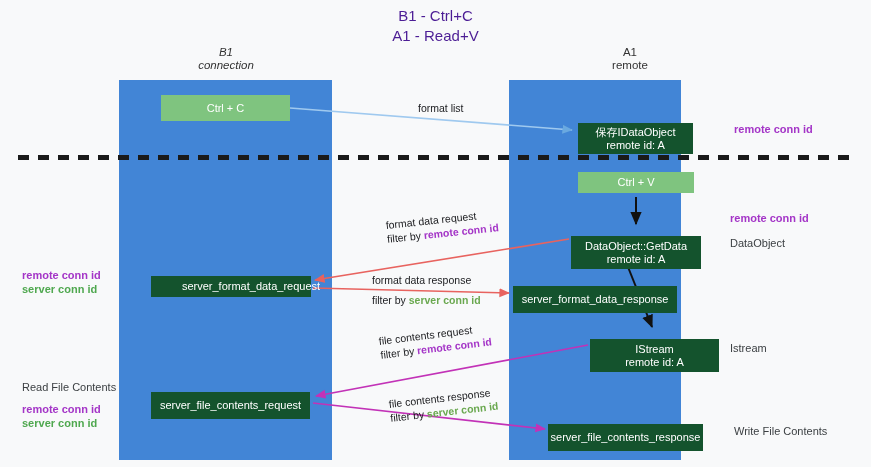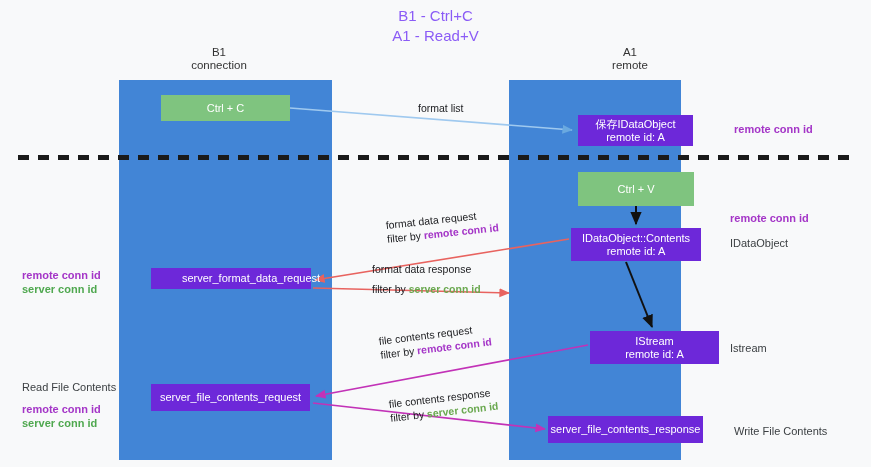--- a/index.html
+++ b/index.html
@@ -15,46 +15,46 @@
   
   .lane{position:absolute;background:#4285d6;}
   #lane-b1{left:119px;top:80px;width:213px;height:380px;}
   #lane-a1{left:509px;top:80px;width:172px;height:380px;}
 
   
   .lane-header{
     position:absolute;text-align:center;color:#333;
     font-size:11.5px;line-height:13px;
   }
-  #hdr-b1{left:139px;top:46px;width:160px;}
+  #hdr-b1{left:146px;top:46px;width:160px;font-style:italic;}
   #hdr-a1{left:570px;top:46px;width:120px;}
   .lane-header .l1{display:block;}
   .lane-header .l2{display:block;}
 
   
   #title{
     position:absolute;left:0;top:6px;width:871px;
-    text-align:center;color:#8b5cf6;
+    text-align:center;color:#4c1d95;
     font-size:15px;line-height:20px;
   }
   #title span{display:block;}
 
   
   .node{
     position:absolute;display:flex;align-items:center;justify-content:center;
     text-align:center;color:#ffffff;font-size:11px;line-height:13px;
     box-sizing:border-box;padding:2px 4px;
   }
   .node.green{background:#7fc47f;}
-  .node.orange{background:#6d28d9;}
+  .node.orange{background:#14532d;margin-top:8px;}
   .node .t{display:block;}
 
   #n-ctrlc{left:161px;top:95px;width:129px;height:26px;}
   #n-saveido{left:578px;top:115px;width:115px;height:31px;}
-  #n-ctrlv{left:578px;top:172px;width:116px;height:34px;}
+  #n-ctrlv{left:578px;top:172px;width:116px;height:21px;}
   #n-getdata{left:571px;top:228px;width:130px;height:33px;}
   #n-sfdreq{left:151px;top:268px;width:160px;height:21px;padding-left:44px;}
   #n-sfdresp{left:513px;top:278px;width:164px;height:27px;}
   #n-istream{left:590px;top:331px;width:129px;height:33px;}
   #n-sfcreq{left:151px;top:384px;width:159px;height:27px;}
   #n-sfcresp{left:548px;top:416px;width:155px;height:27px;}
 
   
   .side{
     position:absolute;font-size:11px;line-height:14px;color:#3c4043;
@@ -78,21 +78,21 @@
   
   .elabel{
     position:absolute;font-size:10.5px;line-height:14px;color:#202124;
     white-space:nowrap;
   }
   .elabel .hi-p{color:#a435c7;font-weight:bold;}
   .elabel .hi-g{color:#6aa84f;font-weight:bold;}
 
   #e-formatlist{left:398px;top:101px;padding-left:20px;}
   #e-fdreq{left:385px;top:218px;transform:rotate(-6deg);transform-origin:left top;}
-  #e-fdresp{left:372px;top:262px;}
+  #e-fdresp{left:372px;top:273px;}
   #e-fcreq{left:378px;top:334px;transform:rotate(-7deg);transform-origin:left top;}
   #e-fcresp{left:388px;top:397px;transform:rotate(-6.5deg);transform-origin:left top;}
 
   
   #dashline{
     position:absolute;left:18px;top:155px;width:838px;height:5px;
     background-image:repeating-linear-gradient(to right,#1a1a1a 0 11px,transparent 11px 20px);
   }
 
   svg#edges{position:absolute;left:0;top:0;width:871px;height:467px;pointer-events:none;}
@@ -160,29 +160,32 @@
       <span class="t">remote id: A</span>
     </span>
   </div>
 
   <div class="node green" id="n-ctrlv">
     <span class="t">Ctrl + V</span>
   </div>
 
   <div class="node orange" id="n-getdata">
     <span>
-      <span class="t">IDataObject::Contents</span>
+      <span class="t">DataObject::GetData</span>
       <span class="t">remote id: A</span>
     </span>
   </div>
 
   <div class="node orange" id="n-sfdreq">
     <span class="t">server_format_data_request</span>
   </div>
 
+  <div class="node orange" id="n-sfdresp">
+    <span class="t">server_format_data_response</span>
+  </div>
 
   <div class="node orange" id="n-istream">
     <span>
       <span class="t">IStream</span>
       <span class="t">remote id: A</span>
     </span>
   </div>
 
   <div class="node orange" id="n-sfcreq">
     <span class="t">server_file_contents_request</span>
@@ -211,21 +214,21 @@
     <div><span>filter by </span><span class="hi-p">remote conn id</span></div>
   </div>
 
   <div class="elabel" id="e-fcresp">
     <div>file contents response</div>
     <div><span>filter by </span><span class="hi-g">server conn id</span></div>
   </div>
 
   <div class="side purple" id="s-remote1">remote conn id</div>
   <div class="side purple" id="s-remote2">remote conn id</div>
-  <div class="side" id="s-dataobject">IDataObject</div>
+  <div class="side" id="s-dataobject">DataObject</div>
   <div class="side" id="s-istream">Istream</div>
   <div class="side" id="s-write">Write File Contents</div>
 
   <div class="side" id="s-left1">
     <span class="a">remote conn id</span>
     <span class="b">server conn id</span>
   </div>
 
   <div class="side" id="s-read">Read File Contents</div>
 

